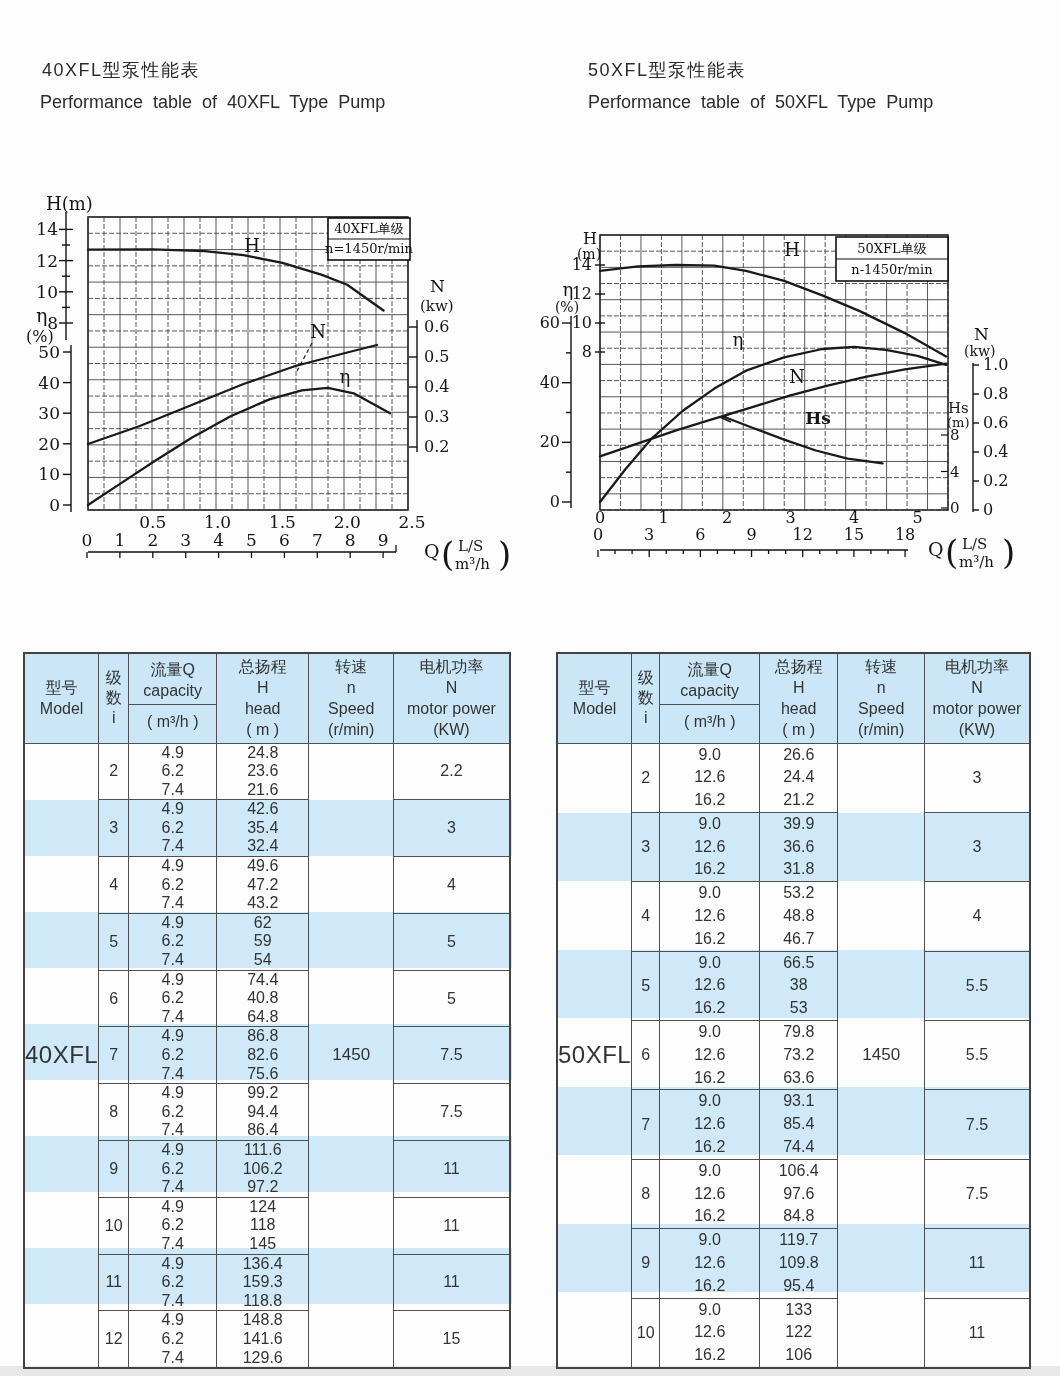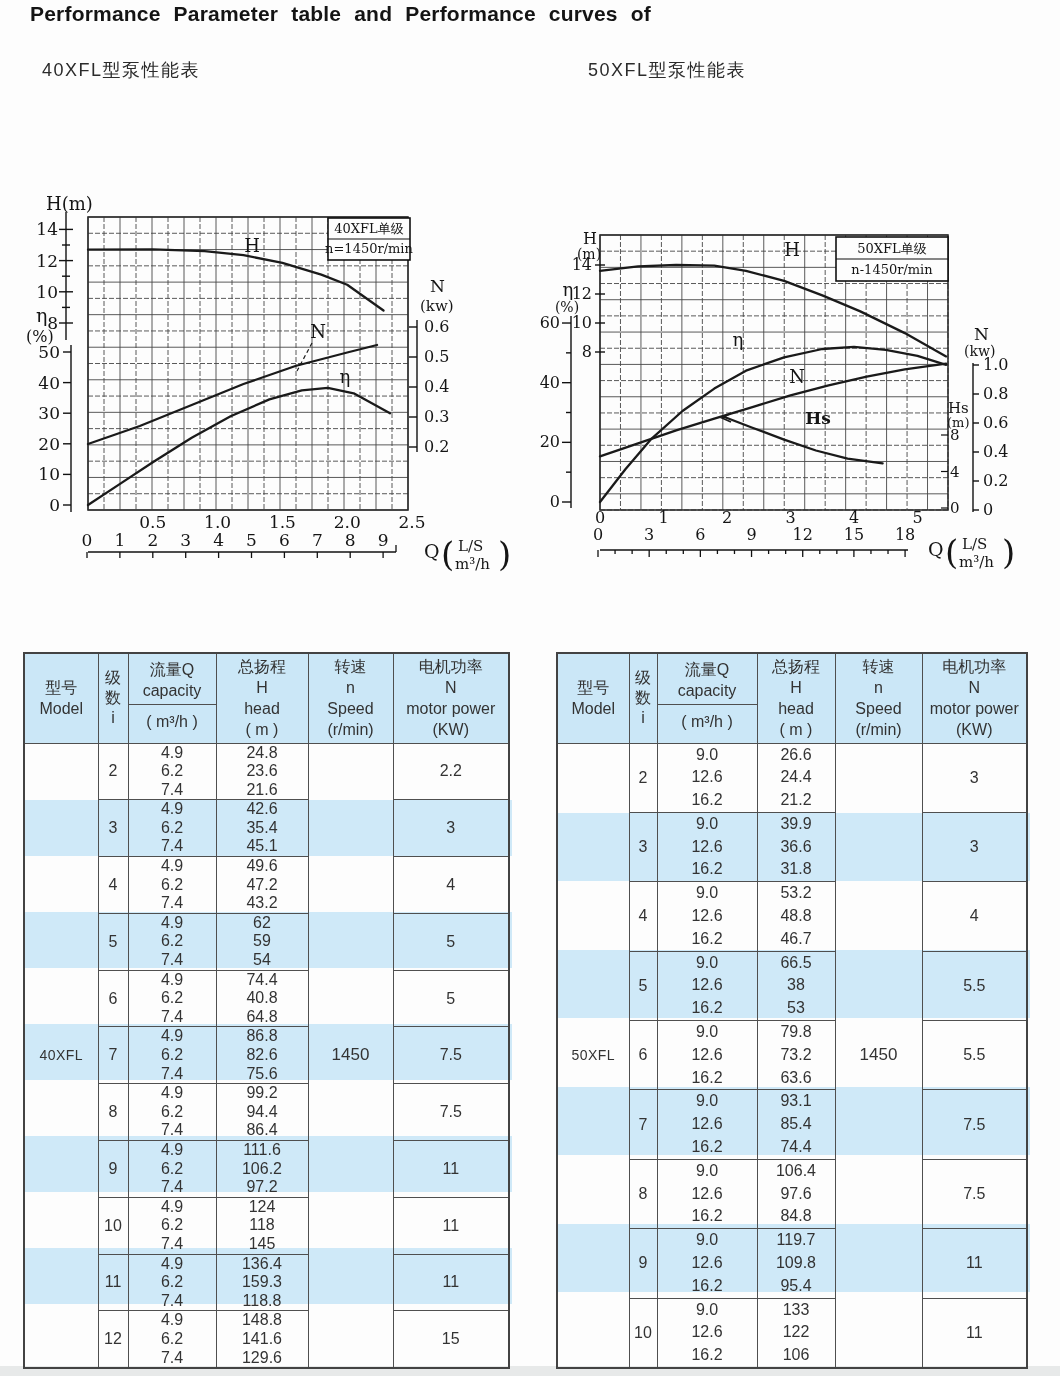--- a/index.html
+++ b/index.html
@@ -15,33 +15,34 @@
   .stripes{position:absolute;left:0;top:0;z-index:0;}
   .stripe{position:absolute;left:0;width:100%;background:#cfe9f8;}
   table.perf{border-collapse:collapse;table-layout:fixed;position:relative;z-index:1;
              background:transparent;border:2px solid #434343;}
   table.perf td,table.perf th{border:1.4px solid #4f4f4f;padding:0;text-align:center;
              vertical-align:middle;font-size:16px;font-weight:normal;color:#333;}
   table.perf thead th{background:#cbe7f7;}
   .hline{line-height:21px;}
   .cap-top{border-bottom:1.4px solid #4f4f4f;padding:2px 0 3px 0;}
   .cap-bot{padding:8px 0;}
-  .model-cell{font-size:14px;letter-spacing:.5px;}
+  .model-cell{font-size:24px;letter-spacing:.5px;}
   .speed-cell{font-size:17px;}
   .power-cell{font-size:16px;}
   .bottom-strip{position:absolute;left:0;top:1366px;width:1060px;height:10px;background:#e7e9e9;}
 </style>
 </head>
 <body>
 
 <div class="page">
-  <div class="title">Performance Parameter table and Performance curves of</div>
 
   <div class="sub-zh" style="left:42px;top:58px">40XFL型泵性能表</div>
+  <div class="sub-en" style="left:40px;top:92px">Performance table of 40XFL Type Pump</div>
   <div class="sub-zh" style="left:588px;top:58px">50XFL型泵性能表</div>
+  <div class="sub-en" style="left:588px;top:92px">Performance table of 50XFL Type Pump</div>
 
   <svg id="chart1" class="chart" style="left:20px" viewBox="20 180 530 420">
       <g stroke="#2e2e2e" stroke-width="0.9" opacity="0.88">
         <line x1="88" y1="217" x2="88" y2="510" stroke-dasharray="none"></line>
         <line x1="104" y1="217" x2="104" y2="510" stroke-dasharray="5,2"></line>
         <line x1="120" y1="217" x2="120" y2="510" stroke-dasharray="none"></line>
         <line x1="136" y1="217" x2="136" y2="510" stroke-dasharray="5,2"></line>
         <line x1="152" y1="217" x2="152" y2="510" stroke-dasharray="none"></line>
         <line x1="168" y1="217" x2="168" y2="510" stroke-dasharray="5,2"></line>
         <line x1="184" y1="217" x2="184" y2="510" stroke-dasharray="none"></line>
@@ -416,21 +417,21 @@
               <div>3</div>
             </td>
             <td>
               <div class="hline" style="line-height:18.6px">4.9</div>
               <div class="hline" style="line-height:18.6px">6.2</div>
               <div class="hline" style="line-height:18.6px">7.4</div>
             </td>
             <td>
               <div class="hline" style="line-height:18.6px">42.6</div>
               <div class="hline" style="line-height:18.6px">35.4</div>
-              <div class="hline" style="line-height:18.6px">45.1</div>
+              <div class="hline" style="line-height:18.6px">32.4</div>
             </td>
             <td>
               <div class="power-cell">3</div>
             </td>
           </tr>
           <tr style="height: 56px;">
             <td>
               <div>4</div>
             </td>
             <td>

